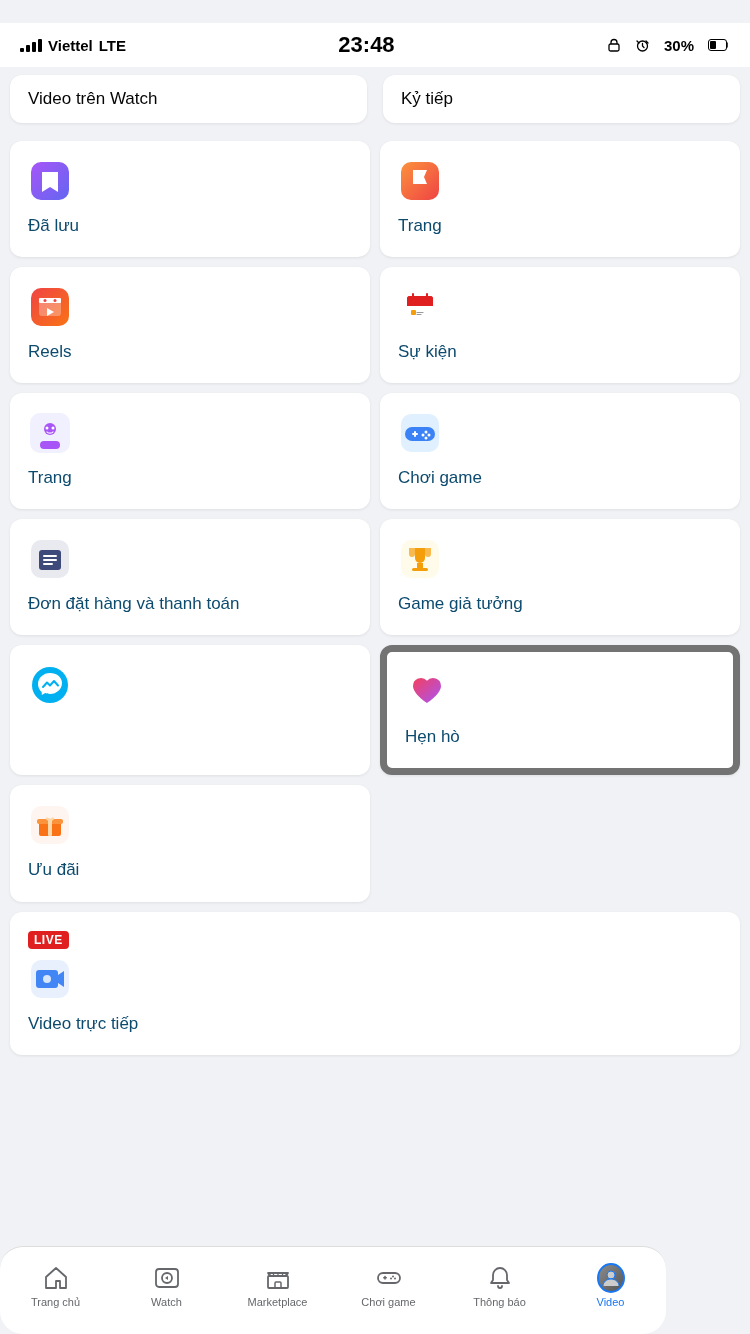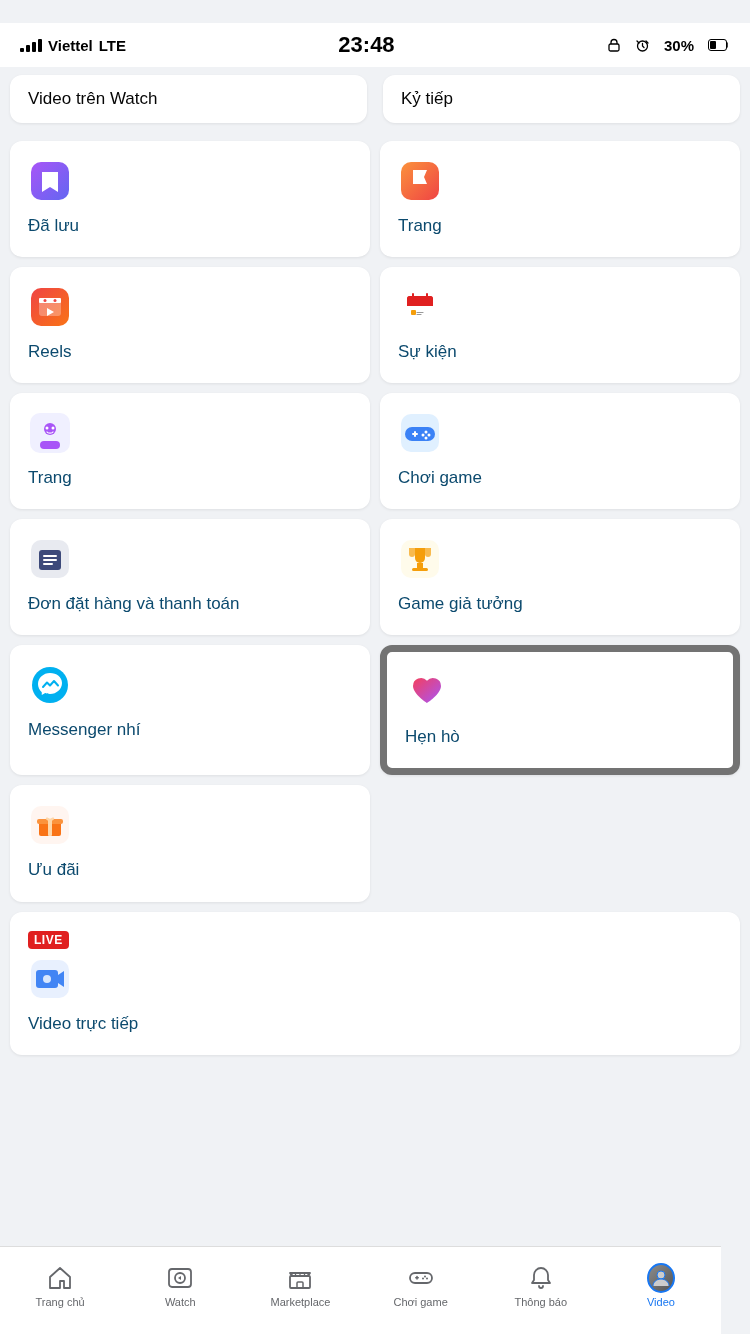--- a/index.html
+++ b/index.html
@@ -73,28 +73,29 @@
       font-weight: 500;
       color: #0c4a6e;
       line-height: 1.3;
     }
 
     
     .bottom-nav {
       position: fixed;
       bottom: 0;
       left: 0;
-      width: 721px;
+      width: 666px;
       height: 88px;
       background: #fff;
       border-top: 1px solid #ddd;
       display: flex;
       align-items: center;
       justify-content: space-around;
       padding-bottom: 10px;
+      border-radius: 23px;
     }
 
     .nav-item {
       display: flex;
       flex-direction: column;
       align-items: center;
       gap: 4px;
       cursor: pointer;
       flex: 1;
     }
@@ -331,21 +332,20 @@
     <div class="grid-item">
       <div class="icon-wrap">
         <svg width="38" height="38" viewBox="0 0 38 38" fill="none">
           <rect width="38" height="38" rx="19" fill="#fff"></rect>
 
           <circle cx="19" cy="19" r="18" fill="#00b0f0"></circle>
           <path d="M19 7C12.37 7 7 11.93 7 18c0 3.26 1.45 6.19 3.77 8.27V29l3.47-1.9C15.39 27.65 17.15 28 19 28c6.63 0 12-4.93 12-11S25.63 7 19 7z" fill="white"></path>
           <path d="M12 21l4-4.5 3 3 4-4.5 4 4.5" stroke="#00b0f0" stroke-width="2" stroke-linecap="round" stroke-linejoin="round"></path>
         </svg>
       </div>
-      <div class="item-label">Messenger nhí</div>
     </div>
 
     <div class="grid-item highlighted">
       <div class="icon-wrap">
         <svg width="38" height="38" viewBox="0 0 38 38" fill="none">
           <defs>
             <linearGradient id="heart" x1="0" y1="0" x2="1" y2="1">
               <stop offset="0%" stop-color="#f43f5e"></stop>
               <stop offset="100%" stop-color="#a855f7"></stop>
             </linearGradient>

